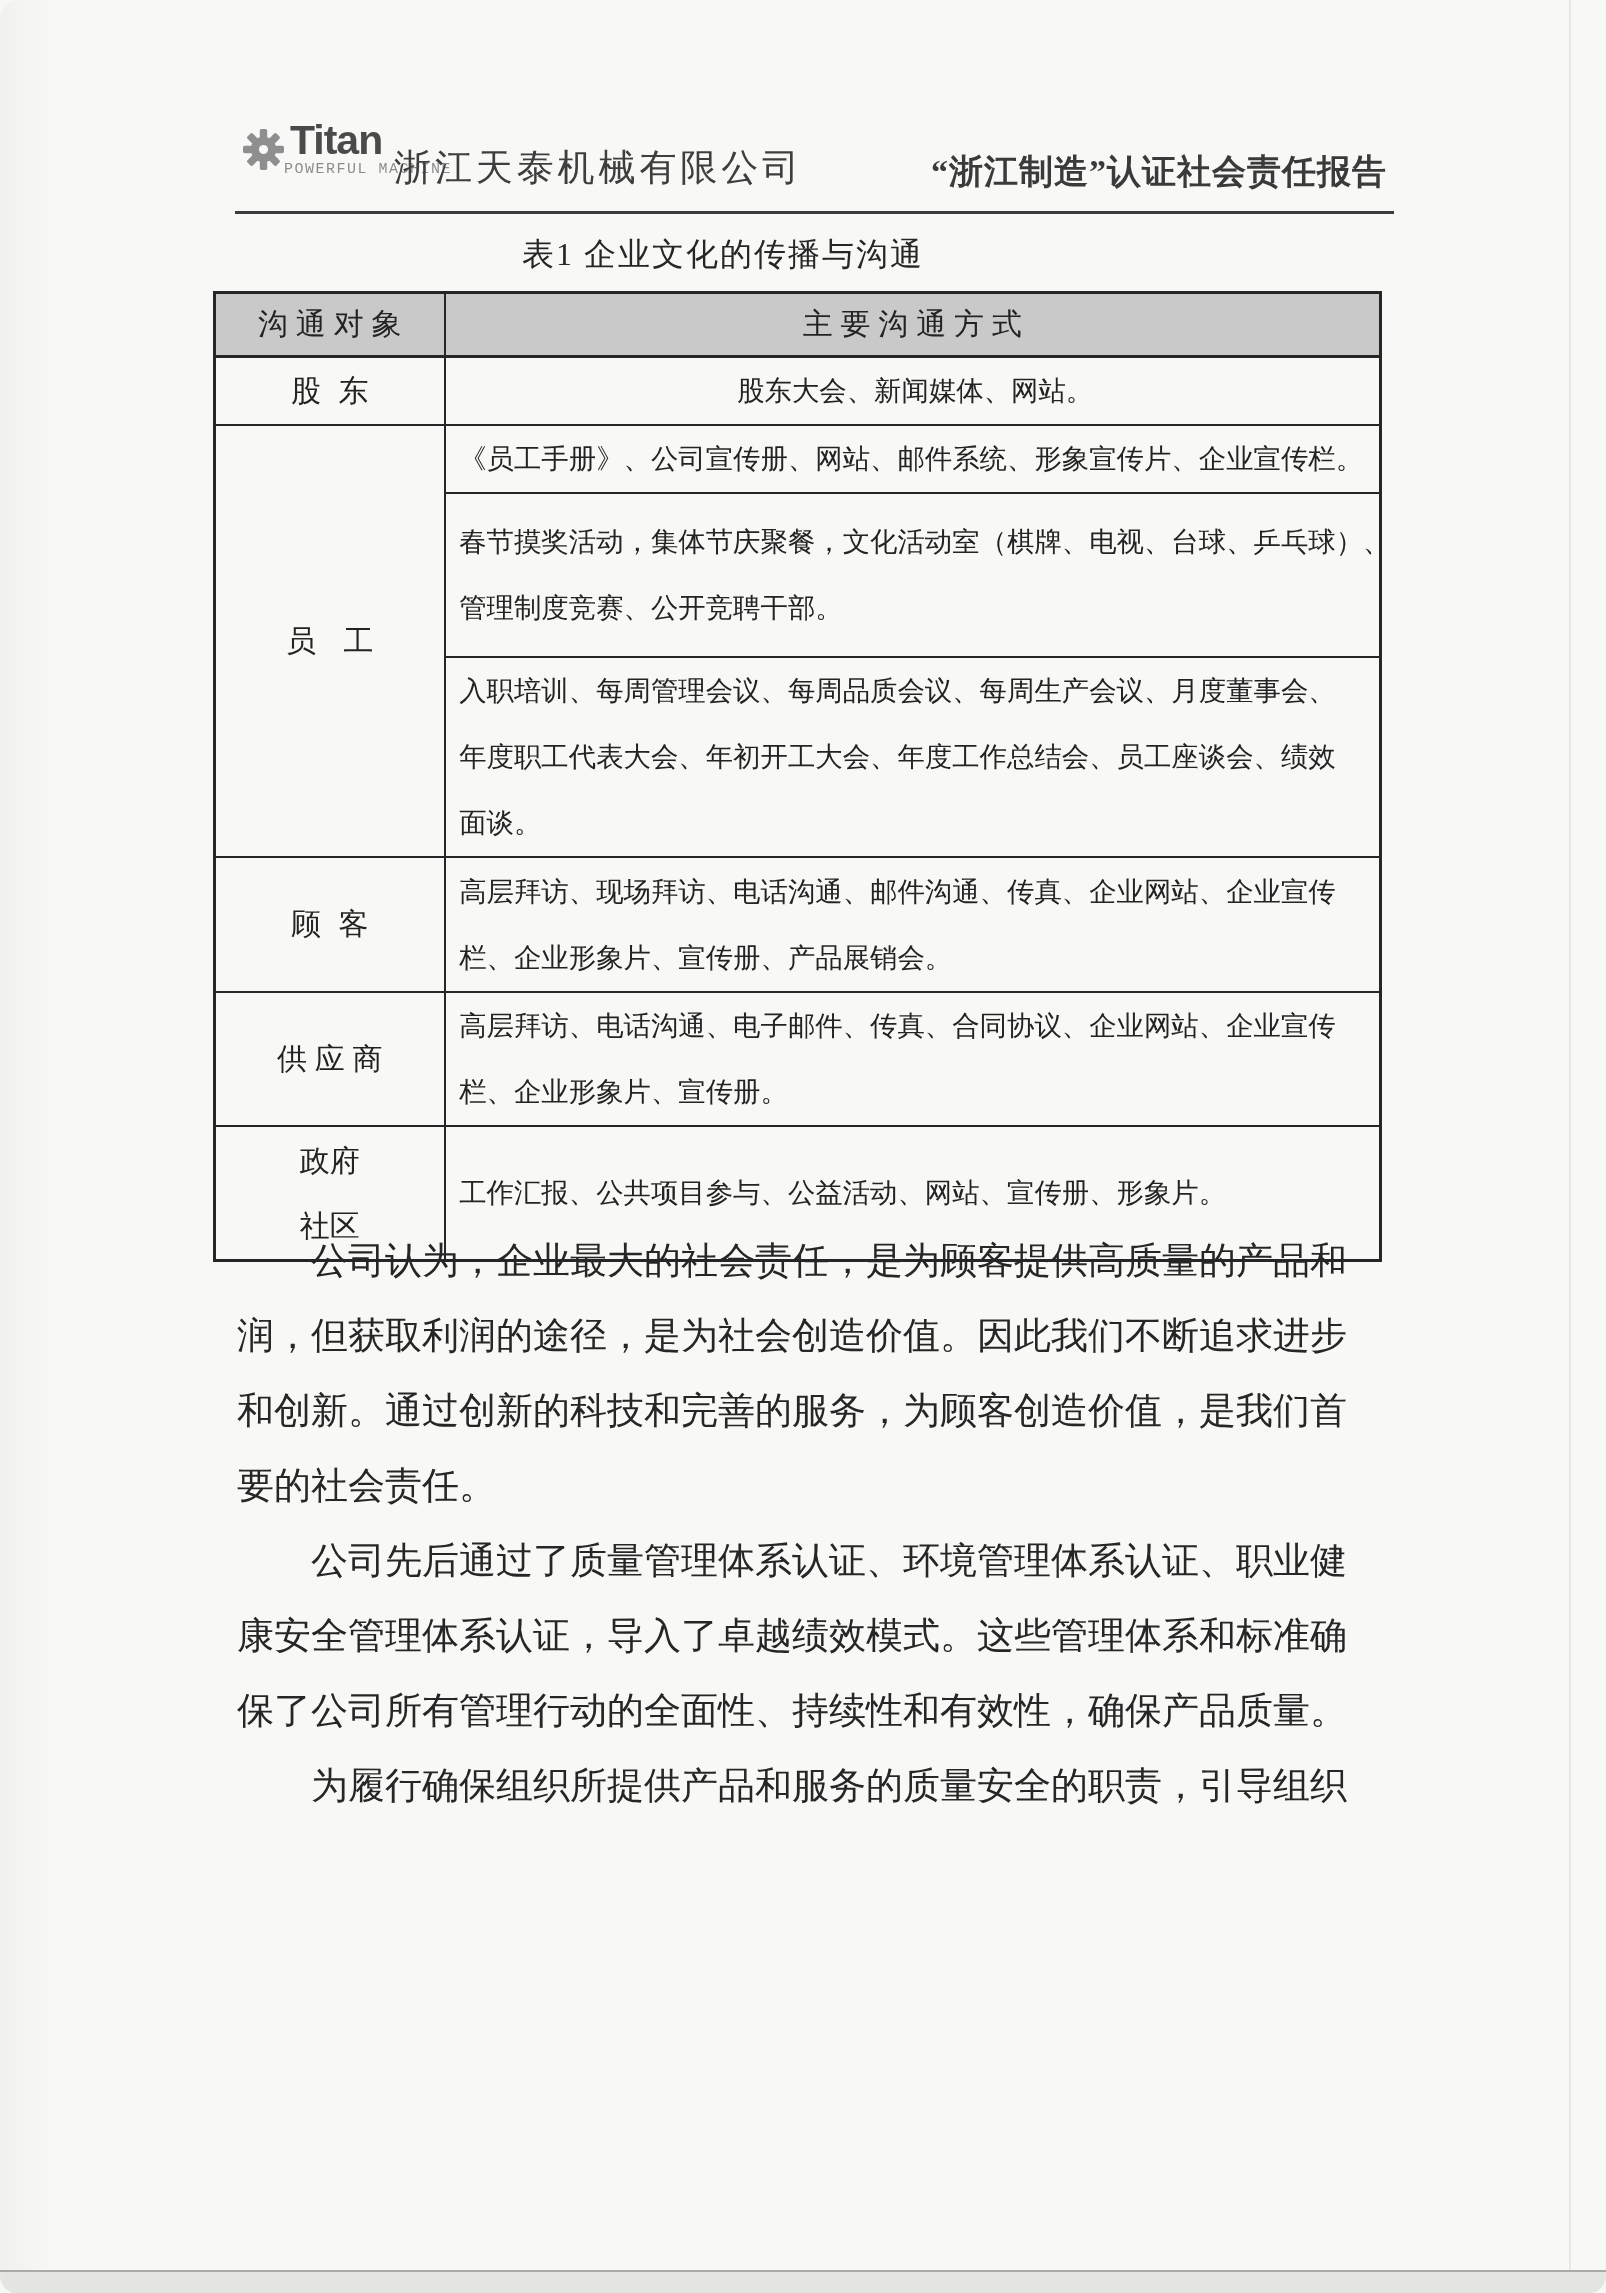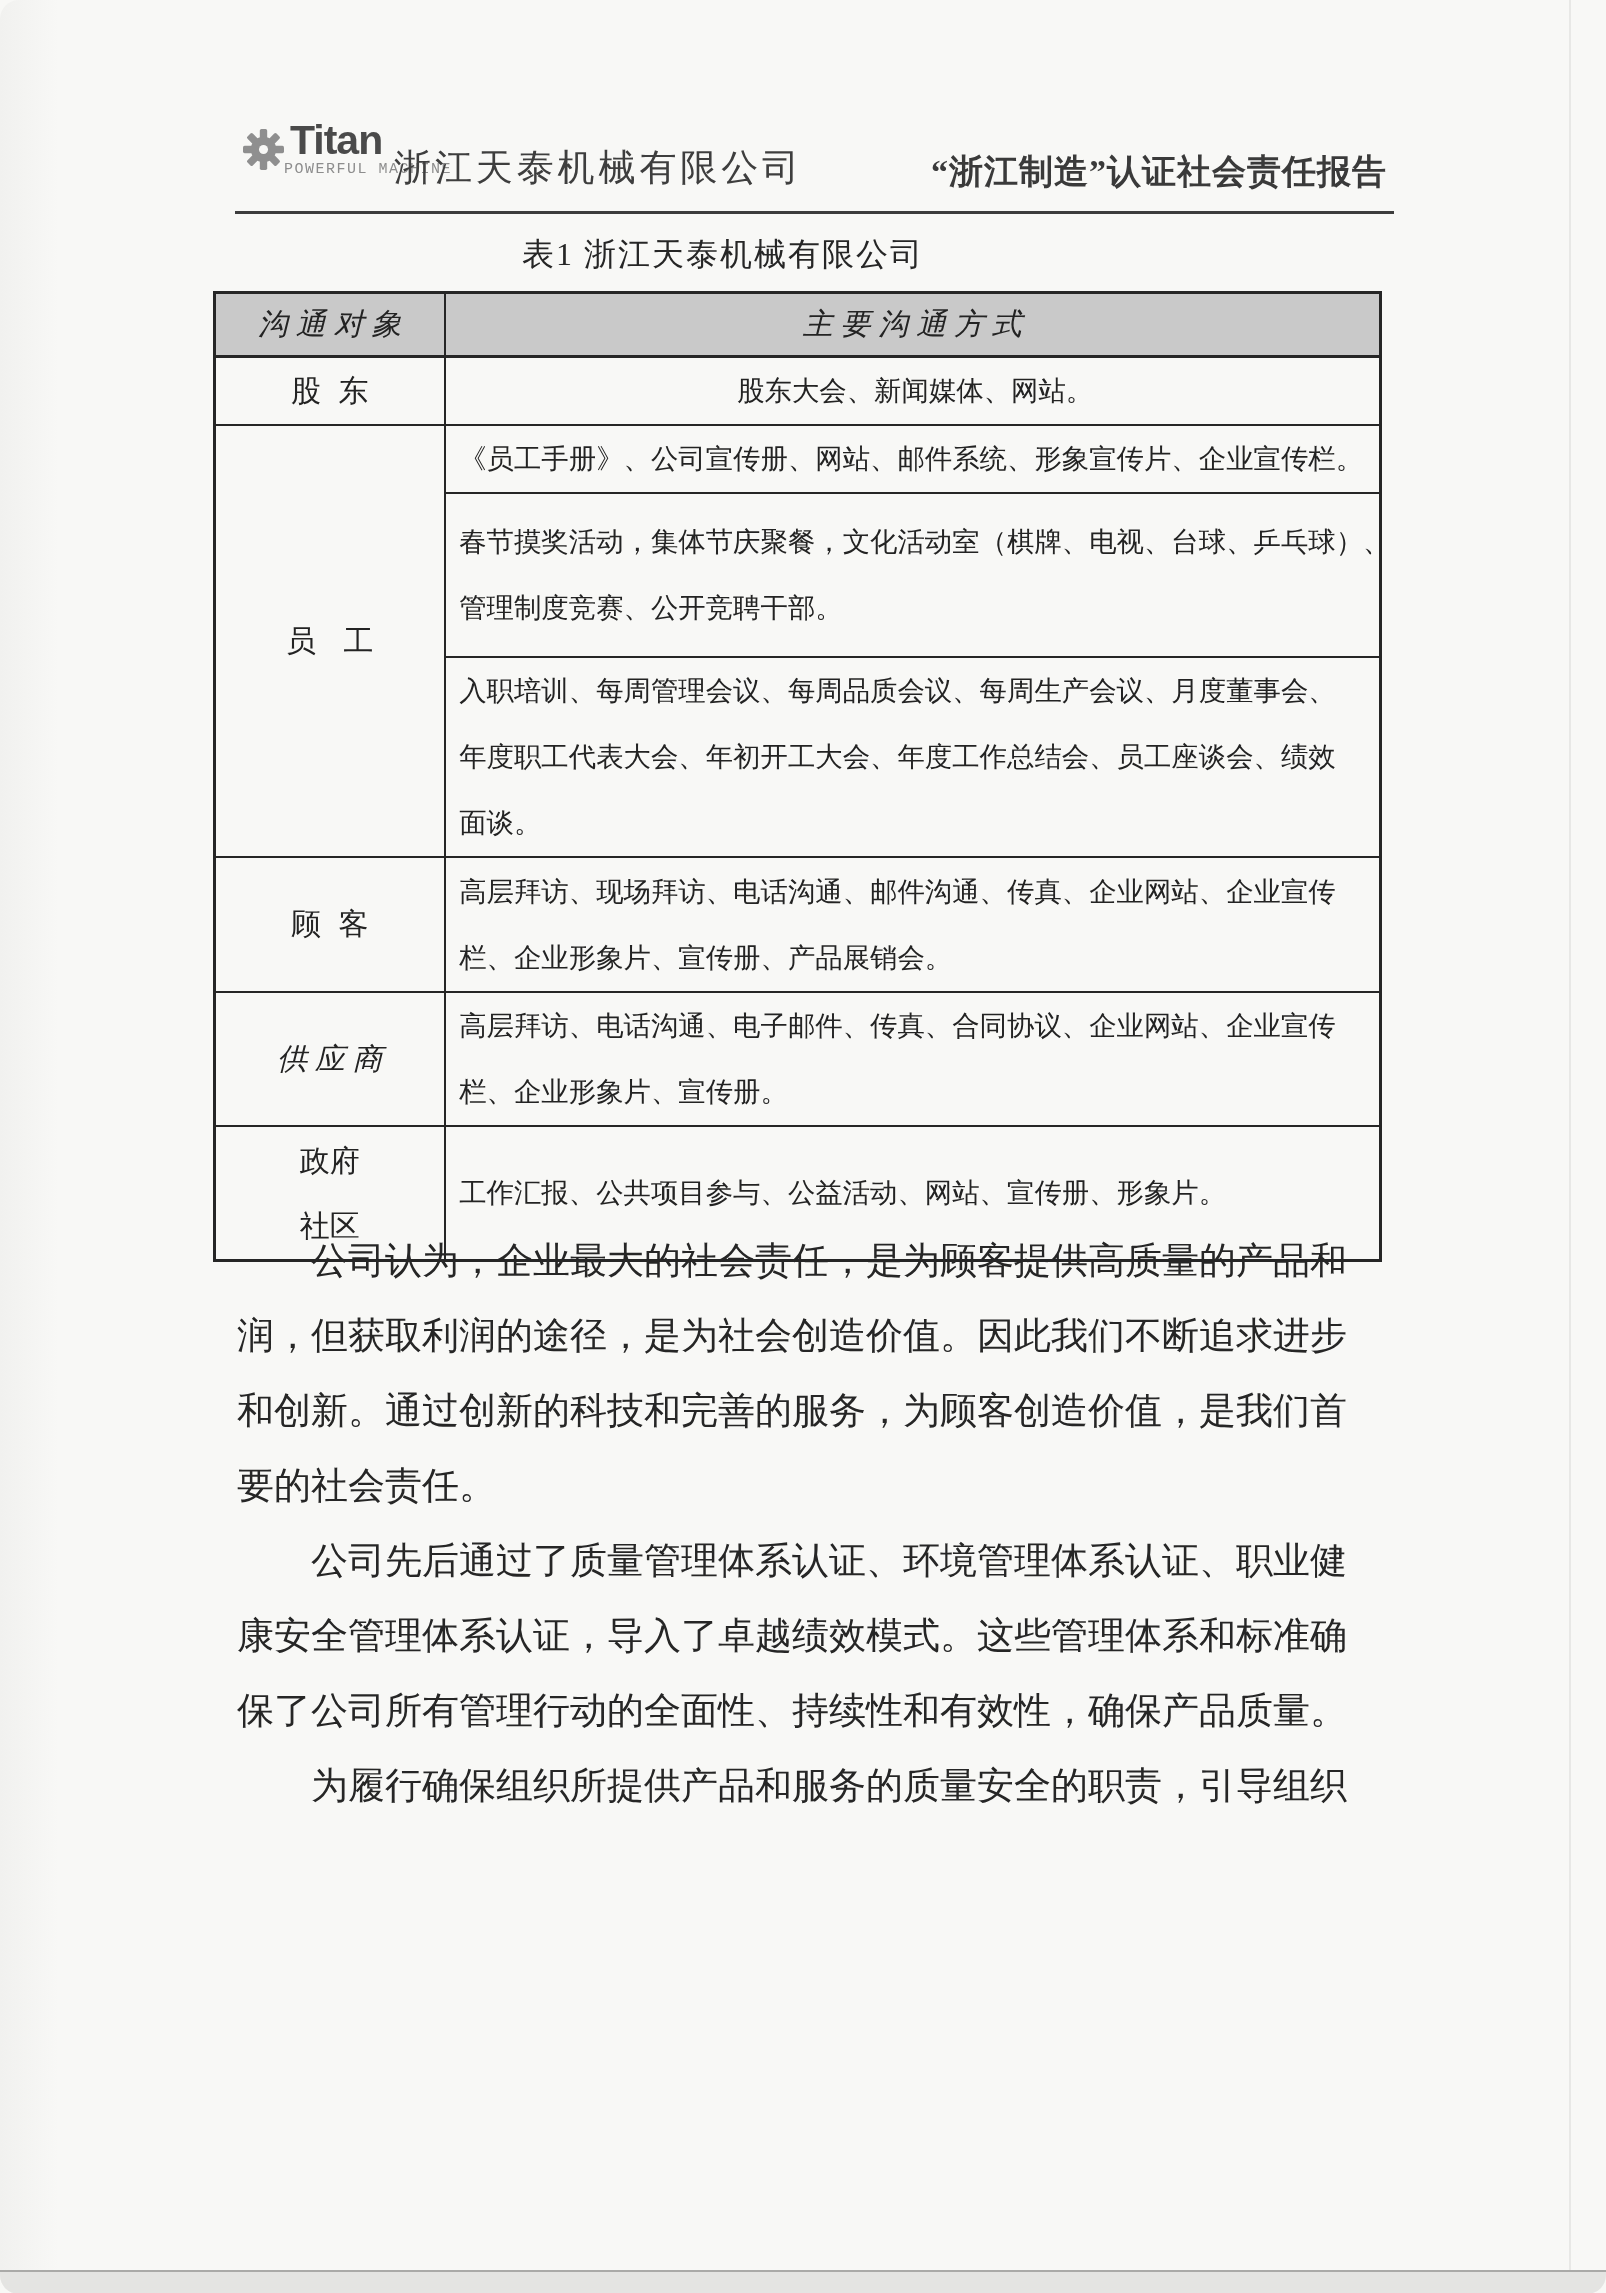--- a/index.html
+++ b/index.html
@@ -50,21 +50,21 @@
     border:2px solid #262626;vertical-align:middle;
   }
   table.comm{border:3.9px solid #262626;}
   table.comm thead th{
     background:#c9c9c9;font-weight:normal;font-size:30px;
     border-bottom:3.9px solid #262626;text-align:center;
   }
   col.c1{width:230px;}
   col.c2{width:936px;}
   td.lbl{text-align:center;font-size:30px;}
-  .ls-sm{letter-spacing:7.8px;text-indent:7.8px;font-style:italic;}
+  .ls-sm{letter-spacing:7.8px;text-indent:7.8px;}
   .ls-md{letter-spacing:17.6px;text-indent:17.6px;}
   .ls-lg{letter-spacing:27.4px;text-indent:27.4px;}
   td.mth{padding:0 7.8px 0 13.7px;}
   td.mth .ln{line-height:66px;white-space:nowrap;}
   td.mth.center{text-align:center;}
   td.lbl .ln2{line-height:65px;}
   tr.h-hd{height:64px;}
   tr.h-sh{height:67px;}
   tr.h-e1{height:66px;}
   tr.h-e2{height:164px;}
@@ -114,21 +114,21 @@
         <circle cx="0" cy="0" r="11" fill="#f8f8f6"></circle>
       </g>
     </g>
   </svg>
   <div class="logo-brand">Titan</div>
   <div class="logo-tagline">POWERFUL MACHINE</div>
   <div class="company-name">浙江天泰机械有限公司</div>
   <div class="report-title">“浙江制造”认证社会责任报告</div>
   <div class="header-rule"></div>
 
-  <div class="table-caption">表1 浙江天泰机械有限公司</div>
+  <div class="table-caption">表1 企业文化的传播与沟通</div>
 
   <table class="comm">
     <colgroup>
         <col class="c1">
         <col class="c2">
       </colgroup>
     <thead>
       <tr class="h-hd">
         <th class="ls-sm">沟通对象</th>
         <th class="ls-sm">主要沟通方式</th>

